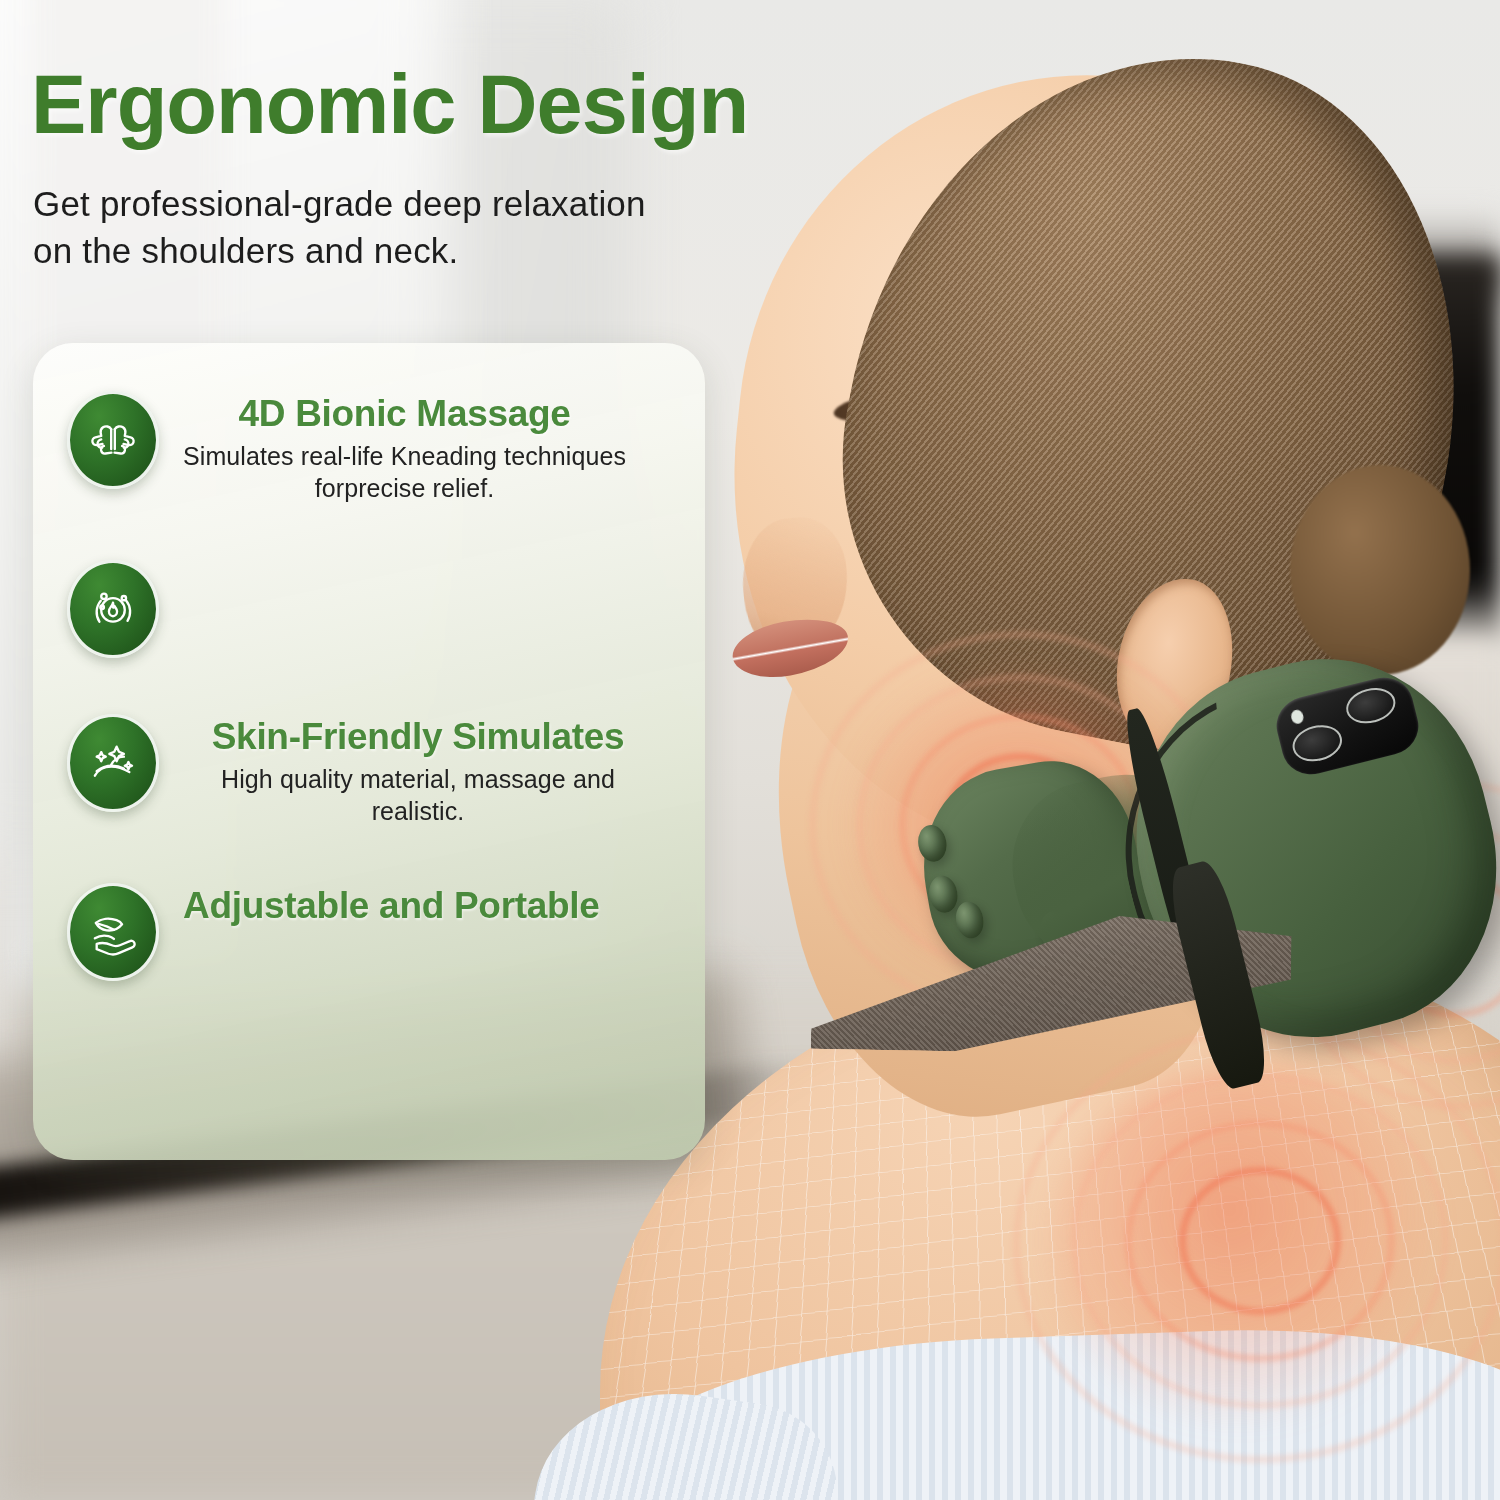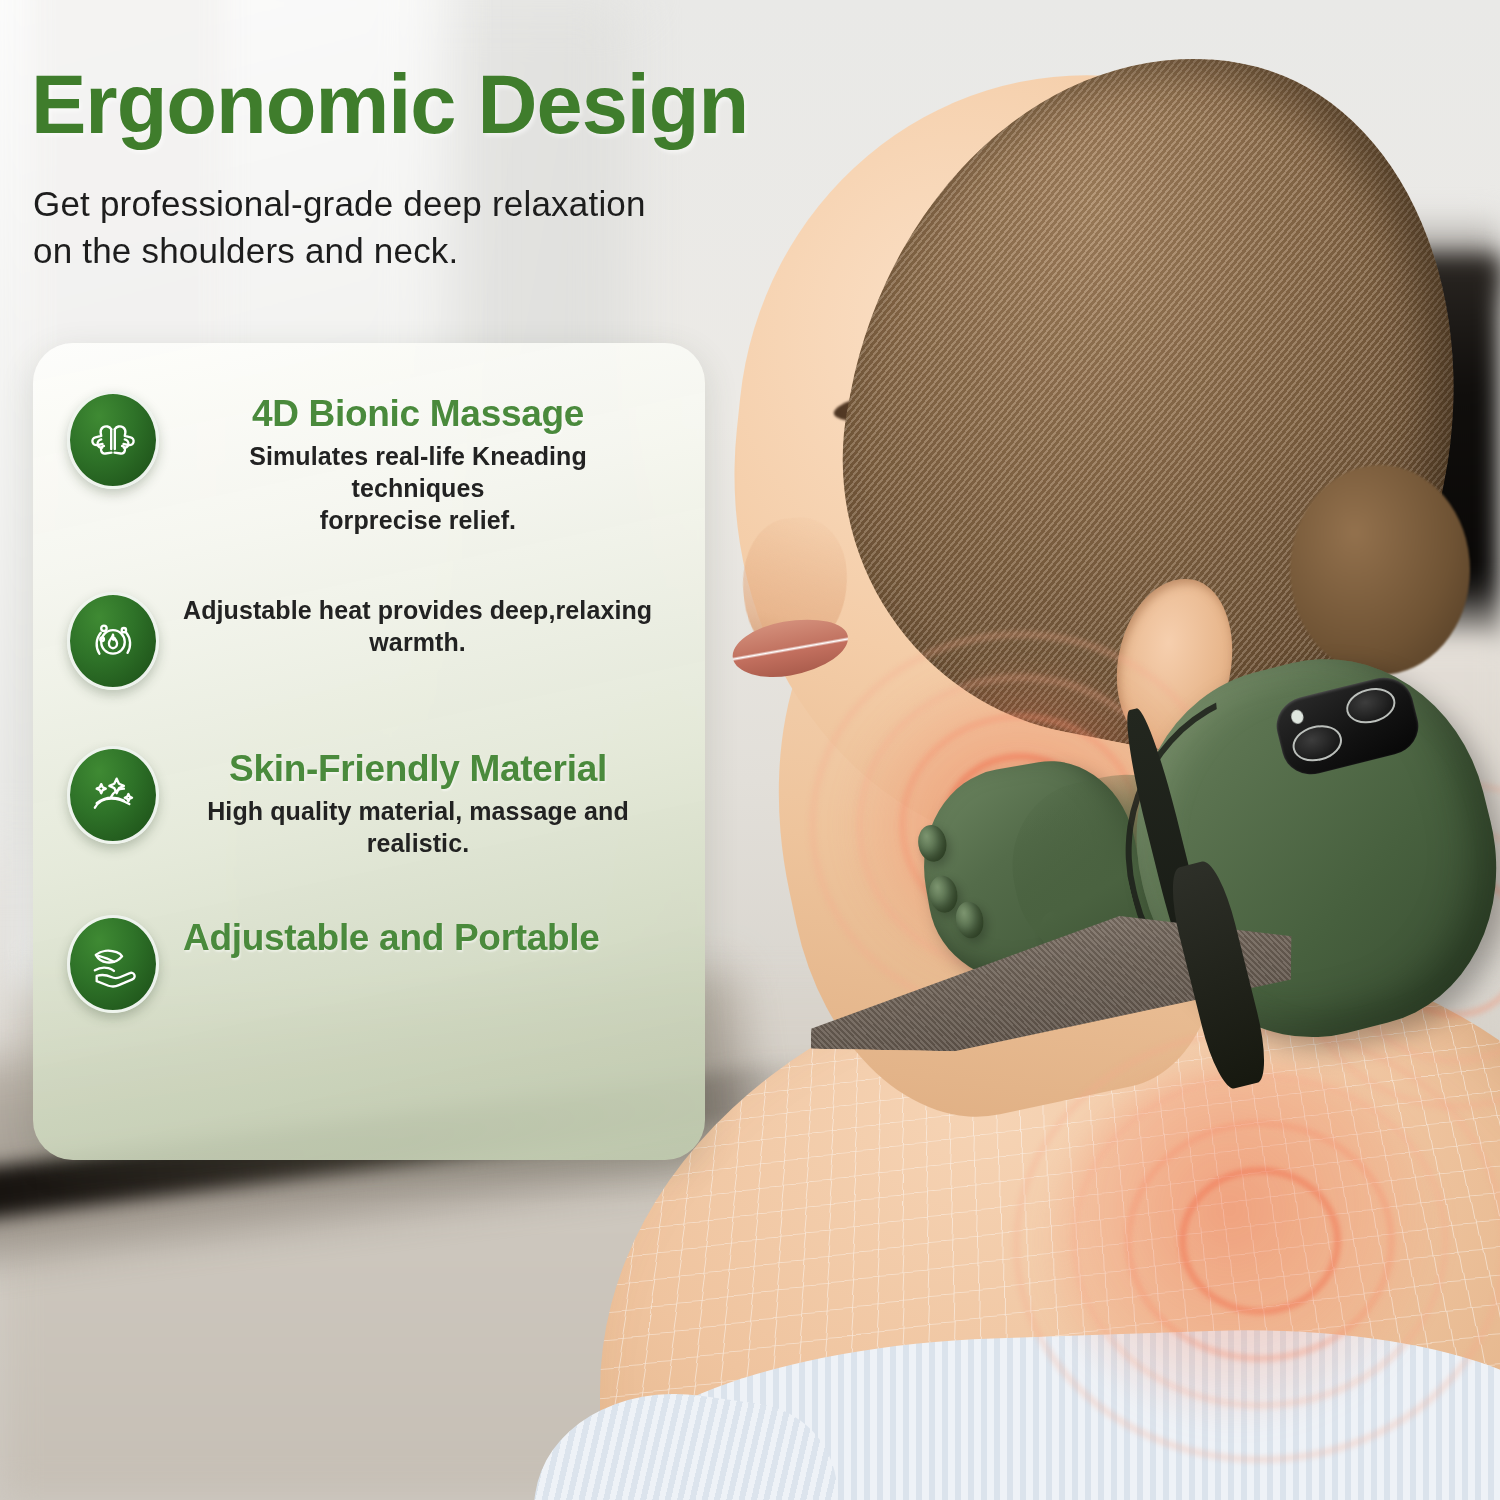--- a/index.html
+++ b/index.html
@@ -324,21 +324,21 @@
   }
   .feat-icon svg { width:58px; height:58px; display:block; }
   .feat-text { padding-top:2px;text-align:center; }
   .feat-title {
     font-size:37px; font-weight:bold; letter-spacing:-.3px;
     color:var(--feat-green,#4a8a3c);
     margin-bottom:5px;
     text-shadow:1px 2px 2px rgba(255,255,255,.5);
   }
   .feat-desc {
-    font-size:25px; line-height:1.28; font-weight:700;
+    font-size:25px; line-height:1.28; font-weight:400;
     color:#222; letter-spacing:.1px; white-space:pre-line;
     max-width:470px;
   }
 </style>
 </head>
 <body>
 
 <div class="scene">
 
   <div class="bg-base"></div>
@@ -451,38 +451,36 @@
         <circle cx="32" cy="33" r="13"></circle>
         <path d="M46.5 22.5A19.5 19.5 0 0 1 48 45"></path>
         <path d="M17 46a19.5 19.5 0 0 1 1.5-23"></path>
         <circle cx="22" cy="18" r="3"></circle>
         <circle cx="44" cy="20" r="2.4"></circle>
         <circle cx="20" cy="30" r="2"></circle>
         <path d="M32 25c-.5 4-4.5 5.2-4.5 9.6 0 3.1 2.1 5.4 4.5 5.4s4.5-2.3 4.5-5.4c0-2.6-1.8-3.6-2.6-5.6-.6 1.4-1.4 2-1.9 1.2.5-1.9.5-3.6 0-5.2z"></path>
       </svg>
     </div>
     <div class="feat-text">
-      <div class="feat-desc">Adjustable heat provides deep,relaxing
-warmth.</div>
     </div>
   </div>
 
   <div class="feature">
     <div class="feat-icon">
       <svg viewBox="0 0 64 64" fill="none" stroke="#ffffff" stroke-width="2.6" stroke-linecap="round" stroke-linejoin="round">
         <path d="M12 46c4-7 11-10 18-10s13 2 20 6"></path>
         <path d="M14 41c5-4 11-6 17-6 5 0 9 1 13 3"></path>
         <path d="M30 34c3-6 9-9 14-9"></path>
         <path d="M36 14l2.6 5.6L44 22l-5.4 2.4L36 30l-2.6-5.6L28 22l5.4-2.4z"></path>
         <path d="M19 20l1.6 3.4L24 25l-3.4 1.6L19 30l-1.6-3.4L14 25l3.4-1.6z"></path>
         <path d="M49 31l1.2 2.6L53 35l-2.8 1.2L49 39l-1.2-2.8L45 35l2.8-1.4z"></path>
       </svg>
     </div>
     <div class="feat-text">
-      <div class="feat-title">Skin-Friendly Material</div>
+      <div class="feat-title">Skin-Friendly Simulates</div>
       <div class="feat-desc">High quality material, massage and realistic.</div>
     </div>
   </div>
 
   <div class="feature">
     <div class="feat-icon">
       <svg viewBox="0 0 64 64" fill="none" stroke="#ffffff" stroke-width="2.6" stroke-linecap="round" stroke-linejoin="round">
         <path d="M13 22c6-5 15-6 23-3 3 1.1 5 2.6 6 4.4-4 5-10 7.6-17 6.8-5-.6-9.4-3.6-12-8.2z"></path>
         <path d="M16 23c6 1.6 12 3.6 17 6.6"></path>
         <path d="M12 39c4.5-2.8 10-3.6 15-2.4 2.6.6 4.4 1.6 6 3"></path>

